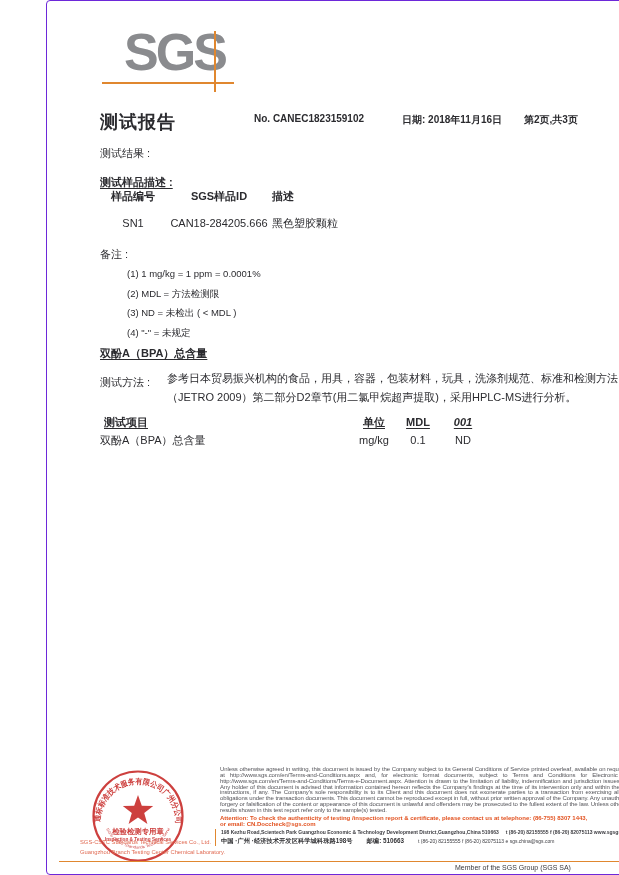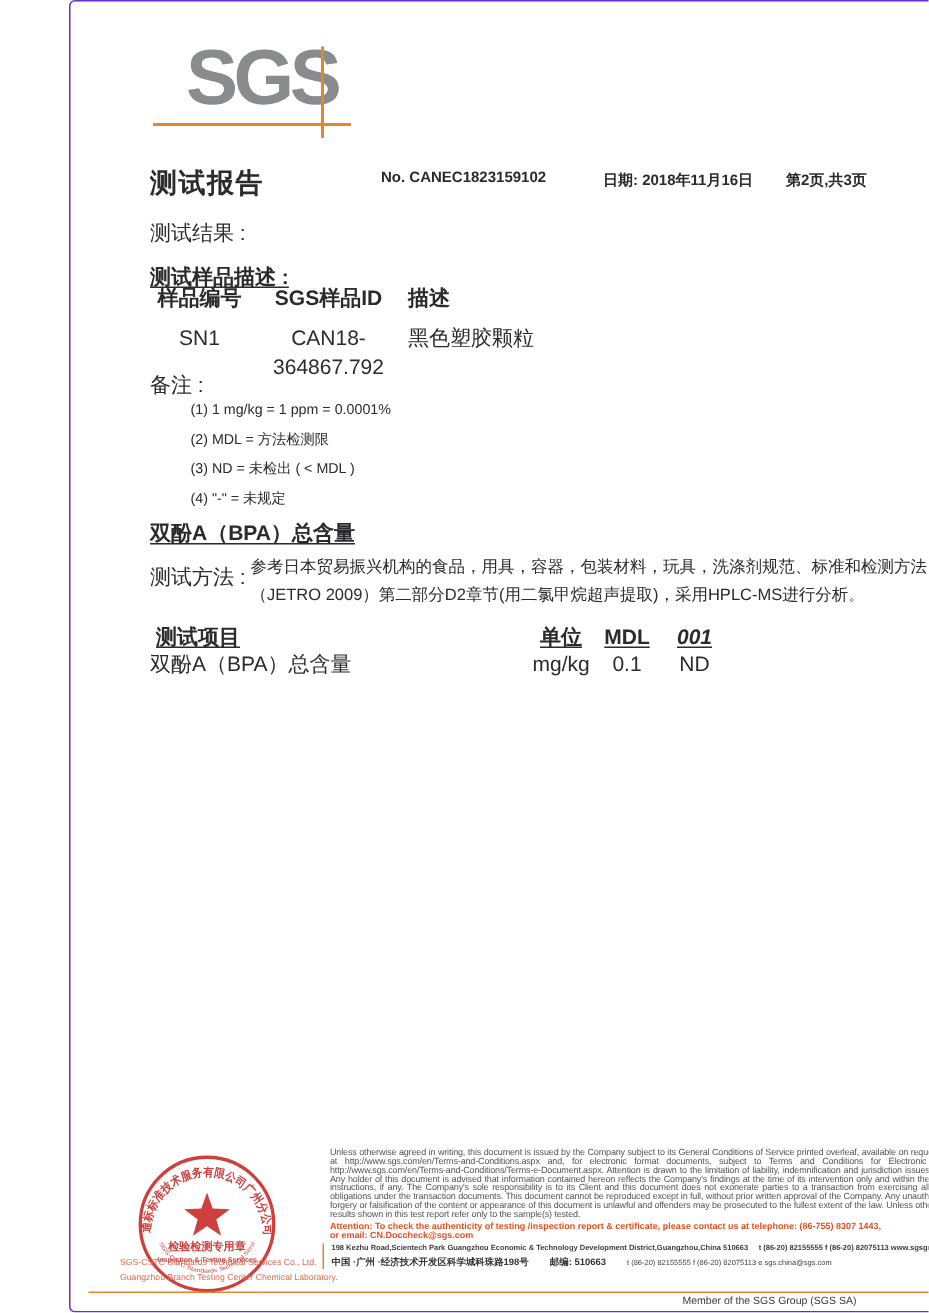--- a/index.html
+++ b/index.html
@@ -14,21 +14,21 @@
     color:#8a8b8e;line-height:0.83;}
   .logo-hline{left:55px;top:81px;width:132px;height:2px;background:#e0872f;}
   .logo-vline{left:167px;top:30px;width:2px;height:61px;background:#e0872f;}
   
   .doc-title{left:53px;top:109px;font-size:18px;font-weight:700;letter-spacing:1px;}
   .hdr-meta{font-size:10px;font-weight:700;text-align:center;}
   .report-no{left:207px;top:112px;}
   .report-date{left:355px;top:112px;}
   .report-pages{left:477px;top:112px;}
   
-  .t9{font-size:14px;line-height:1.35;}
+  .t9{font-size:11px;line-height:1.35;}
   .bold{font-weight:700;}
   .und{text-decoration:underline;text-underline-offset:2px;}
   .ital{font-style:italic;}
   .ctr{text-align:center;}
   
   .s-c1{left:46px;width:80px;}
   .s-c2{left:114px;width:116px;}
   .s-c3{left:225px;width:200px;}
   .s-hdr{top:188px;}
   .s-row{top:215px;}
@@ -73,21 +73,21 @@
   <div class="abs hdr-meta report-date">日期: 2018年11月16日</div>
   <div class="abs hdr-meta report-pages">第2页,共3页</div>
 
   <div class="abs t9" style="left:53px;top:145px;">测试结果 :</div>
   <div class="abs t9 bold und" style="left:53px;top:174px;">测试样品描述 :</div>
 
   <div class="abs t9 bold ctr s-c1 s-hdr">样品编号</div>
   <div class="abs t9 bold ctr s-c2 s-hdr">SGS样品ID</div>
   <div class="abs t9 bold s-c3 s-hdr">描述</div>
   <div class="abs t9 ctr s-c1 s-row">SN1</div>
-  <div class="abs t9 ctr s-c2 s-row">CAN18-364867.792</div>
+  <div class="abs t9 ctr s-c2 s-row">CAN18-284205.666</div>
   <div class="abs t9 s-c3 s-row">黑色塑胶颗粒</div>
 
   <div class="abs t9" style="left:53px;top:246px;">备注 :</div>
   <div class="abs notes-list">
     <div>(1) 1 mg/kg = 1 ppm = 0.0001%</div>
     <div>(2) MDL = 方法检测限</div>
     <div>(3) ND = 未检出 ( &lt; MDL )</div>
     <div>(4) "-" = 未规定</div>
   </div>
 

